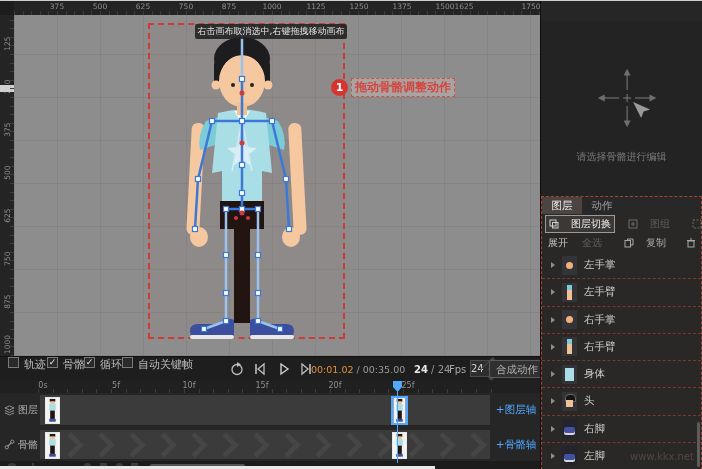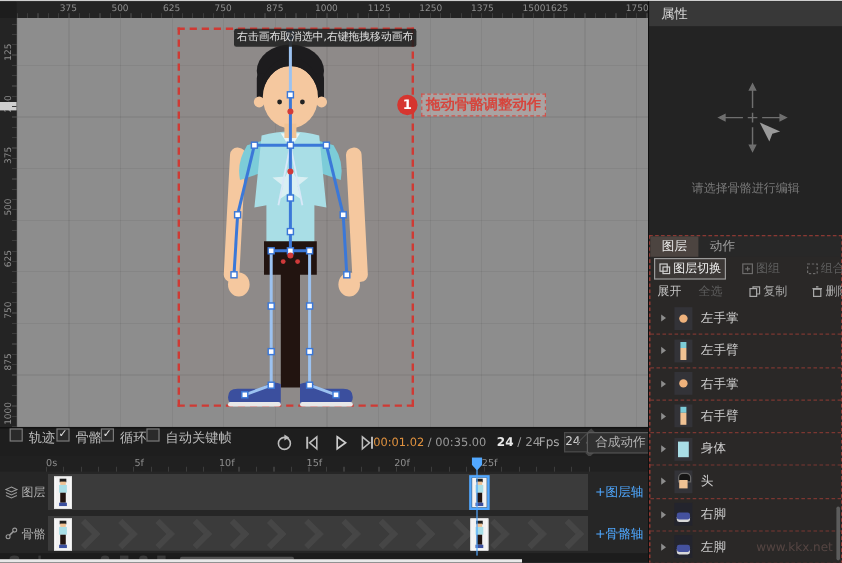--- a/index.html
+++ b/index.html
@@ -84,21 +84,21 @@
       font-size:11px;color:#d8d8d8;line-height:21px;padding-left:10px;box-sizing:border-box;}
   #prop-body{position:absolute;left:0;top:21px;width:100%;height:174px;background:#232323;}
   #prop-hint{position:absolute;left:0;top:128px;width:100%;text-align:center;font-size:10px;color:#7a7a7a;}
   #crosshair{position:absolute;left:50%;top:44px;transform:translateX(-42%);}
   #panel-section{position:absolute;left:0;top:195px;width:100%;height:274px;background:#2a2827;
       border:1px dashed rgba(205,70,60,.8);box-sizing:border-box;display:flex;flex-direction:column;}
   #panel-tabs{height:17px;background:#282828;display:flex;flex:none;}
   .ptab{width:40px;font-size:10.5px;text-align:center;line-height:17px;color:#9e9e9e;}
   .ptab.active{background:#4c4440;color:#ececec;}
   .pbtn-row{height:19px;display:flex;align-items:center;flex:none;gap:2px;padding-left:3px;}
-  .pbtn{display:flex;align-items:center;gap:2px;font-size:10px;color:#c6c6c6;padding:1px 3px;white-space:nowrap;}
+  .pbtn{display:flex;align-items:center;gap:12px;font-size:10px;color:#c6c6c6;padding:1px 3px;white-space:nowrap;}
   .pbtn.hl{border:1px solid #9a9a9a;background:#3c3836;color:#f0f0f0;}
   .pbtn.dim{color:#5f5f5f;}
   .pbtn.dim svg{opacity:.4;}
   #layer-list{flex:1;display:flex;flex-direction:column;}
   .lrow{flex:1;display:flex;align-items:center;gap:7px;padding-left:9px;
       border-bottom:1px dashed rgba(205,70,60,.5);box-sizing:border-box;}
   .lrow:last-child{border-bottom:none;}
   .larrow{width:0;height:0;border-left:4px solid #8d8d8d;border-top:3.5px solid transparent;border-bottom:3.5px solid transparent;flex:none;}
   .lname{font-size:10.5px;color:#cdcdcd;}
   .thumb{width:15px;height:19px;background:#333338;position:relative;flex:none;overflow:hidden;}
@@ -390,21 +390,20 @@
     <div class="hint" style="left:32px;width:2px;height:5px"></div>
     <div class="hint" style="left:84px;width:7px;height:5px;border-radius:50%"></div>
     <div class="hint" style="left:100px;width:7px;height:5px"></div>
     <div class="hint" style="left:116px;width:7px;height:5px;border-radius:50%"></div>
     <div class="hint" style="left:131px;width:7px;height:5px"></div>
     <div id="h-scrollbar"></div>
   </div>
   <div class="abs" id="page-edge"></div>
 
   <div class="abs" id="right-panel">
-    <div id="prop-header">属性</div>
     <div id="prop-body">
       <svg id="crosshair" width="64" height="64" viewBox="0 0 64 64">
         <g stroke="#6f6f6f" stroke-width="1.2" fill="#6f6f6f">
           <line x1="32" y1="8" x2="32" y2="24"></line>
             <line x1="32" y1="40" x2="32" y2="56"></line>
           <line x1="8" y1="32" x2="24" y2="32"></line>
             <line x1="40" y1="32" x2="56" y2="32"></line>
           <polygon points="32,4 29.5,9 34.5,9"></polygon>
             <polygon points="32,60 29.5,55 34.5,55"></polygon>
           <polygon points="4,32 9,29.5 9,34.5"></polygon>

